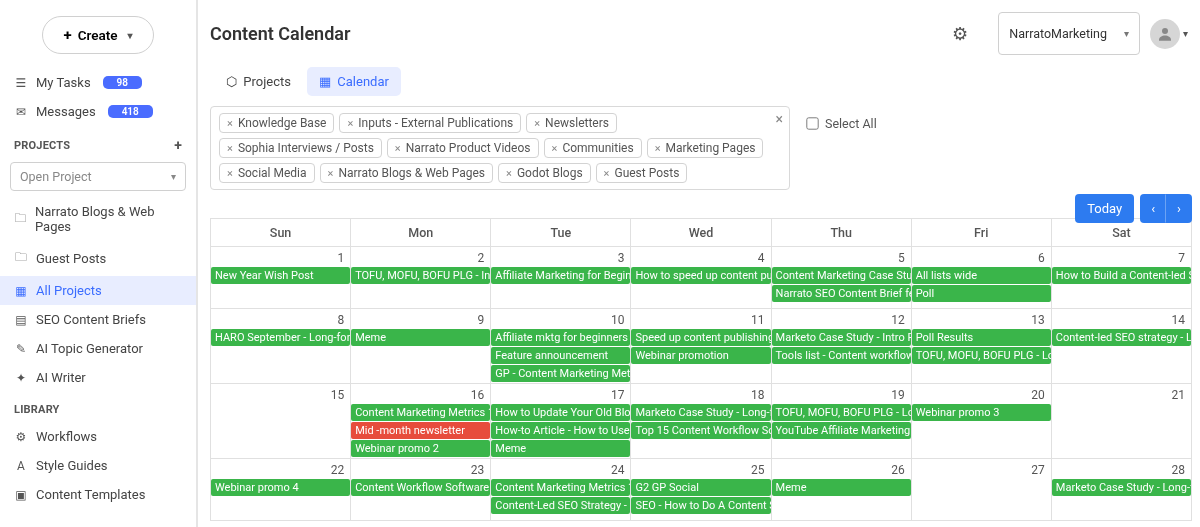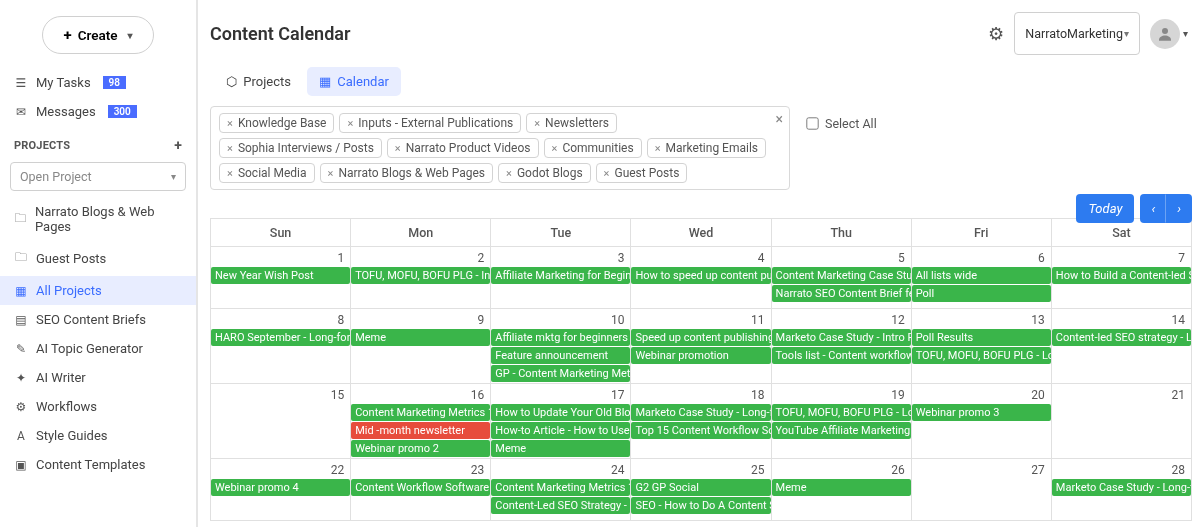--- a/index.html
+++ b/index.html
@@ -7,46 +7,46 @@
   .app { display: flex; height: 100%; }
   .sidebar { width: 198px; border-right: 2px solid #e5e5e5; display: flex; flex-direction: column; padding-top: 10px; overflow-y: auto; height: 527px;}
   .sidebar::-webkit-scrollbar{width:6px}
   .create-btn { margin: 6px auto 14px; display: flex; align-items: center; justify-content:center; gap:6px; border:1px solid #d0d0d0; border-radius: 22px; padding: 9px 20px; background: #fff; font-weight: 600; font-size: 13.5px; cursor: pointer; }
   .create-btn .plus { font-size: 15px; font-weight:700; }
   .create-btn .caret { font-size: 10px; color:#555; margin-left:4px;}
   .nav-item { display: flex; align-items: center; gap:8px; padding: 7px 14px; cursor: pointer; color:#444; font-size:13px;}
   .nav-item.active { background: #e8edff; color:#3a6cff; }
   .nav-item .icon { width: 14px; text-align:center; color:#555; font-size:12px;}
   .nav-item.active .icon{color:#3a6cff;}
-  .badge { background:#4a6cff; color:#fff; border-radius: 0; font-size:10px; padding:1px 6px; margin-left:4px; font-weight:600;}
+  .badge { background:#4a6cff; color:#fff; border-radius: 5px; font-size:10px; padding:1px 14px; margin-left:4px; font-weight:600;}
   .section-title { display:flex; justify-content:space-between; align-items:center; padding: 11px 14px 6px; font-size: 11px; font-weight:700; color:#555; letter-spacing:0.2px;}
   .section-title .plus-icon{font-weight:700; font-size:14px; cursor:pointer; color:#555;}
   .select-wrap { margin: 3px 10px 6px; }
   .select-wrap .sel { display:flex; justify-content:space-between; align-items:center; border:1px solid #d0d0d0; border-radius:4px; padding:6px 9px; color:#888; font-size:12.5px; background:#fff;}
   .main { flex:1; padding: 10px 8px 0 12px; overflow: hidden; position: relative; }
   .page-h { display:flex; justify-content:space-between; align-items:center; padding: 2px 4px 6px 0;}
   .page-title { font-size: 18px; font-weight:600; color:#333;}
   .right-head { display:flex; align-items:center; gap:10px;}
   .gear{font-size:18px;color:#555;}
-  .ws-pill{border:1px solid #d0d0d0; border-radius:4px; padding:13px 10px; display:flex; align-items:center; gap:1px; font-size:12.5px;}
+  .ws-pill{border:1px solid #d0d0d0; border-radius:4px; padding:13px 10px; display:flex; align-items:center; gap:17px; font-size:12.5px;margin-left:20px;}
   .avatar{width:30px;height:30px;border-radius:50%;background:#d6d6d6;display:flex;align-items:center;justify-content:center;font-size:16px;color:#777; font-weight:600;}
   .tabs{display:flex;align-items:center;gap:4px;margin:6px 0 10px 4px;}
   .tab{display:flex;align-items:center;gap:6px;padding:7px 12px;border-radius:5px;font-size:13px;color:#444;cursor:pointer;}
   .tab.active{background:#e8edff;color:#3a6cff;}
   .tab .ticon{font-size:13px;}
   .filter-box{border:1px solid #d9d9d9;border-radius:4px;padding:6px 8px;display:flex;flex-wrap:wrap;align-items:flex-start;gap:5px;width:580px;position:relative; float:left;}
   .filter-box .chip{display:flex;align-items:center;gap:5px;border:1px solid #d3d3d3;border-radius:4px;padding:2px 7px;font-size:12px;color:#555;background:#fff;}
   .filter-box .chip .x{color:#888;font-size:11px;}
   .filter-clear{position:absolute;top:4px;right:6px;color:#888;font-size:14px;}
   .select-all{display:flex;align-items:center;gap:6px;margin:10px 0 0 16px;font-size:12.5px;color:#555; float:left;justify-content:center;}
   .select-all input{transform:scale(0.95);}
   .cal-header{clear:both; display:flex;justify-content:space-between;align-items:center;padding:18px 2px 10px;}
   .cal-header .title{flex:1;text-align:center;font-size:24px;font-weight:500;color:#333;}
   .cal-ctrls{display:flex;gap:6px;position:absolute;right:8px;}
-  .btn{border-radius:4px;font-size:13px;padding:6px 11px;border:1px solid transparent;cursor:pointer;font-style:italic;}
+  .btn{border-radius:4px;font-size:13px;padding:6px 11px;border:1px solid transparent;cursor:pointer;}
   .btn-blue{background:#2d7bf0;color:#fff;}
   .btn-navs{display:flex;}
   .btn-nav{background:#2d7bf0;color:#fff;padding:6px 10px;}
   .btn-nav.first{border-radius:4px 0 0 4px;border-right:1px solid rgba(255,255,255,0.3);}
   .btn-nav.last{border-radius:0 4px 4px 0;}
   .btn-view{display:flex;border:1px solid #2d7bf0;border-radius:4px;overflow:hidden;}
   .btn-view .v{padding:6px 12px;font-size:13px;}
   .btn-view .v.active{background:#2d7bf0;color:#fff;}
   .btn-view .v.inactive{background:#fff;color:#2d7bf0;}
   table.cal{width:100%;border-collapse:collapse;table-layout:fixed;}
@@ -69,21 +69,21 @@
     </button>
 
     <div class="nav-item">
       <span class="icon">☰</span>
       <span>My Tasks</span>
       <span class="badge">98</span>
     </div>
     <div class="nav-item">
       <span class="icon">✉</span>
       <span>Messages</span>
-      <span class="badge">300</span>
+      <span class="badge">418</span>
     </div>
 
     <div class="section-title">
       <span>PROJECTS</span>
       <span class="plus-icon">+</span>
     </div>
     <div class="select-wrap">
       <div class="sel">
         <span>Open Project</span>
         <span style="font-size:10px;color:#888;">▾</span>
@@ -108,20 +108,23 @@
     </div>
     <div class="nav-item">
       <span class="icon">✎</span>
       <span>AI Topic Generator</span>
     </div>
     <div class="nav-item">
       <span class="icon">✦</span>
       <span>AI Writer</span>
     </div>
 
+    <div class="section-title">
+      <span>LIBRARY</span>
+    </div>
     <div class="nav-item">
       <span class="icon">⚙</span>
       <span>Workflows</span>
     </div>
     <div class="nav-item">
       <span class="icon">A</span>
       <span>Style Guides</span>
     </div>
     <div class="nav-item">
       <span class="icon">▣</span>
@@ -183,21 +186,21 @@
           <span class="chip">
             <span class="x">×</span>
             <span>Narrato Product Videos</span>
           </span>
           <span class="chip">
             <span class="x">×</span>
             <span>Communities</span>
           </span>
           <span class="chip">
             <span class="x">×</span>
-            <span>Marketing Emails</span>
+            <span>Marketing Pages</span>
           </span>
           <span class="chip">
             <span class="x">×</span>
             <span>Social Media</span>
           </span>
           <span class="chip">
             <span class="x">×</span>
             <span>Narrato Blogs &amp; Web Pages</span>
           </span>
           <span class="chip">

